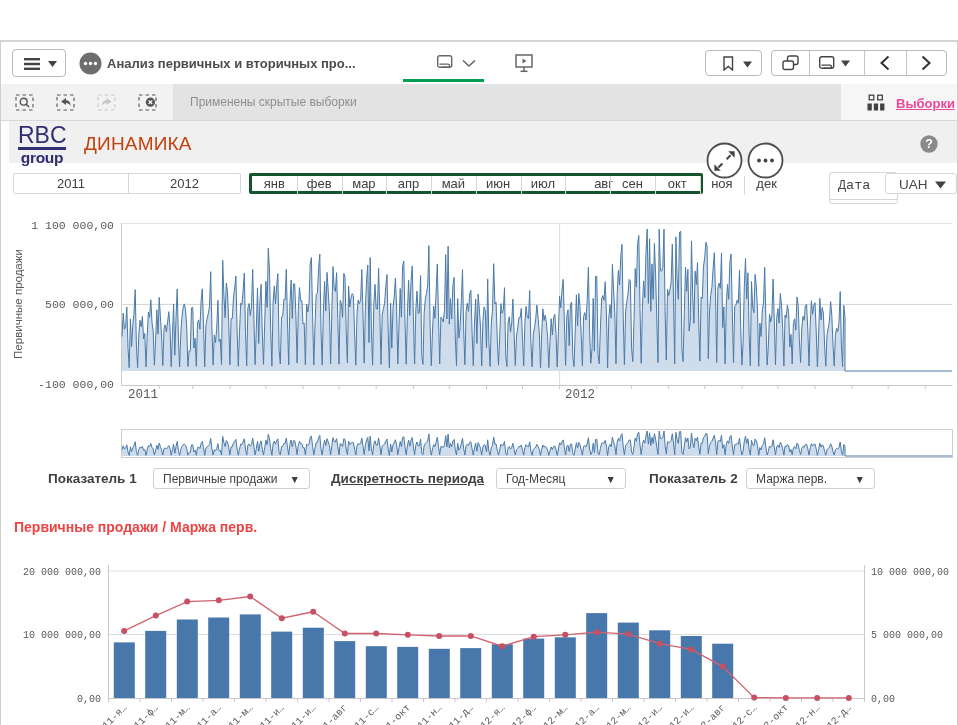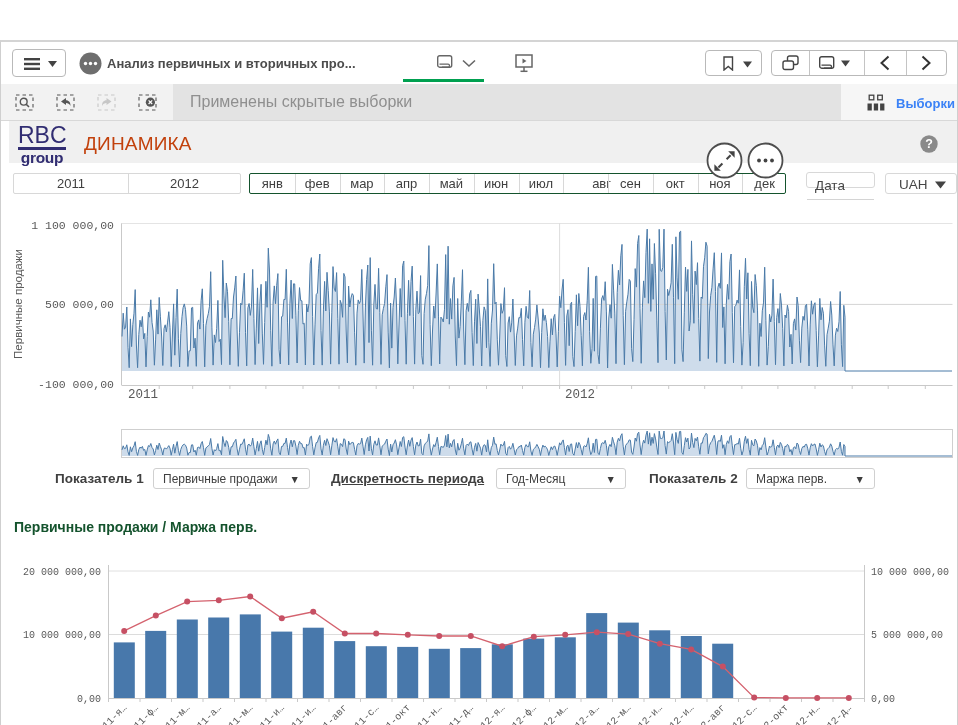--- a/index.html
+++ b/index.html
@@ -74,21 +74,21 @@
     </svg>
 <svg class="abs" style="left:878px;top:13px;" width="12" height="16">
       <path d="M9.5,1.5 L2.5,8 L9.5,14.5" fill="none" stroke="#333" stroke-width="2"></path>
     </svg>
 <svg class="abs" style="left:919px;top:13px;" width="12" height="16">
       <path d="M2.5,1.5 L9.5,8 L2.5,14.5" fill="none" stroke="#333" stroke-width="2"></path>
     </svg>
 
 <div class="abs" style="left:0;top:42px;width:956px;height:37px;background:#f2f2f2;border-bottom:1px solid #d8d8d8;"></div>
 <div class="abs" style="left:172px;top:42px;width:668px;height:36px;background:#e3e3e3;display:flex;align-items:center;">
-      <span style="margin-left:17px;font-size:16px;color:#8f8f8f;">Применены скрытые выборки</span>
+      <span style="margin-left:17px;font-size:12px;color:#8f8f8f;">Применены скрытые выборки</span>
     </div>
 <div class="abs" style="left:840px;top:42px;width:116px;height:36px;background:#f6f6f6;"></div>
 
 <svg class="abs" style="left:14px;top:52px;" width="19" height="17">
  <rect x="1" y="1" width="17" height="15" fill="none" stroke="#555" stroke-width="1.1" stroke-dasharray="3.5 3"></rect>
  <circle cx="8.7" cy="7.7" r="3.4" fill="none" stroke="#555" stroke-width="1.4"></circle>
       <line x1="11.2" y1="10.2" x2="14" y2="13" stroke="#555" stroke-width="1.6"></line>
 </svg>
 <svg class="abs" style="left:55px;top:52px;" width="19" height="17">
  <rect x="1" y="1" width="17" height="15" fill="none" stroke="#555" stroke-width="1.1" stroke-dasharray="3.5 3"></rect>
@@ -107,21 +107,21 @@
       <g fill="none" stroke="#434343" stroke-width="1.3">
         <rect x="3.2" y="1.2" width="4.6" height="4.6"></rect>
         <rect x="11.7" y="1.2" width="4.6" height="4.6"></rect>
       </g>
       <g fill="#434343">
         <rect x="1.5" y="9.5" width="4.3" height="7"></rect>
         <rect x="7.8" y="9.5" width="4.3" height="7"></rect>
         <rect x="14.1" y="9.5" width="4.3" height="7"></rect>
       </g>
     </svg>
-<div class="abs" style="left:895px;top:54px;font-size:13px;font-weight:bold;color:#3b82f6;">Выборки</div>
+<div class="abs" style="left:895px;top:54px;font-size:13px;font-weight:bold;color:#ec4899;text-decoration:underline;">Выборки</div>
 
 <div class="abs" style="left:8px;top:79px;width:948px;height:42px;background:#f0f0f0;"></div>
 <div class="abs" style="left:17px;top:83px;width:48px;color:#312d72;text-align:center;">
   <div style="font-size:23px;font-weight:normal;line-height:20px;">RBC</div>
   <div style="height:3px;background:#312d72;margin:1.5px 0 1px 0;"></div>
   <div style="font-size:15.5px;font-weight:bold;line-height:13px;letter-spacing:-0.3px;">group</div>
 </div>
 <div class="abs" style="left:83px;top:91px;font-size:19px;color:#c2410c;letter-spacing:0.2px;">ДИНАМИКА</div>
 <svg class="abs" style="left:919px;top:93px;" width="18" height="18">
       <circle cx="9" cy="9" r="8.7" fill="#8a8a8a"></circle>
@@ -144,21 +144,21 @@
         <circle cx="18.5" cy="18.5" r="1.9"></circle>
         <circle cx="25" cy="18.5" r="1.9"></circle>
       </g>
     </svg>
 
 <div class="abs" style="left:12px;top:131px;width:228px;height:21px;background:#fff;border:1px solid #d8d8d8;border-radius:2px;">
   <div class="cell" style="left:0;width:114px;">2011</div>
   <div class="abs" style="left:114px;top:0;width:1px;height:19px;background:#d8d8d8;"></div>
   <div class="cell" style="left:114px;width:113px;">2012</div>
 </div>
-<div class="abs" style="left:248px;top:131px;width:537px;height:21px;background:#fff;border:1px solid #14532d;border-radius:2px;">
+<div class="abs" style="left:248px;top:131px;width:454px;height:21px;background:#fff;border:3px solid #14532d;border-radius:2px;">
 <div class="cell" style="left:0.0px;width:44.8px;">янв</div>
 <div class="cell" style="left:44.8px;width:44.8px;">фев</div>
 <div class="abs" style="left:44.8px;top:0;width:1px;height:19px;background:#d8d8d8;"></div>
 <div class="cell" style="left:89.5px;width:44.8px;">мар</div>
 <div class="abs" style="left:89.5px;top:0;width:1px;height:19px;background:#d8d8d8;"></div>
 <div class="cell" style="left:134.2px;width:44.8px;">апр</div>
 <div class="abs" style="left:134.2px;top:0;width:1px;height:19px;background:#d8d8d8;"></div>
 <div class="cell" style="left:179.0px;width:44.8px;">май</div>
 <div class="abs" style="left:179.0px;top:0;width:1px;height:19px;background:#d8d8d8;"></div>
 <div class="cell" style="left:223.8px;width:44.8px;">июн</div>
@@ -170,21 +170,21 @@
 <div class="cell" style="left:358.0px;width:44.8px;">сен</div>
 <div class="abs" style="left:358.0px;top:0;width:1px;height:19px;background:#d8d8d8;"></div>
 <div class="cell" style="left:402.8px;width:44.8px;">окт</div>
 <div class="abs" style="left:402.8px;top:0;width:1px;height:19px;background:#d8d8d8;"></div>
 <div class="cell" style="left:447.5px;width:44.8px;">ноя</div>
 <div class="abs" style="left:447.5px;top:0;width:1px;height:19px;background:#d8d8d8;"></div>
 <div class="cell" style="left:492.2px;width:44.8px;">дек</div>
 <div class="abs" style="left:492.2px;top:0;width:1px;height:19px;background:#d8d8d8;"></div>
 
 </div>
-<div class="abs" style="left:805px;top:130px;width:69px;height:16px;background:#fff;border:1px solid #d8d8d8;border-radius:3px;">
+<div class="abs" style="left:828px;top:130px;width:69px;height:32px;background:#fff;border:1px solid #d8d8d8;border-radius:3px;font-family:Liberation Mono, monospace;">
   <div class="abs" style="left:8px;top:5px;font-size:13.5px;color:#464646;">Дата</div>
   <div class="abs" style="left:0;top:26px;width:67px;height:1px;background:#d4d4d4;"></div>
 </div>
 <div class="abs" style="left:884px;top:131px;width:72px;height:21px;background:#fff;border:1px solid #d8d8d8;border-radius:3px;">
   <div class="abs" style="left:13px;top:3px;font-size:13.5px;color:#464646;">UAH</div>
   <svg class="abs" style="left:48px;top:6px;" width="13" height="10">
         <path d="M1,1.5 L12,1.5 L6.5,8.5 Z" fill="#434343"></path>
       </svg>
 </div>
 
@@ -228,28 +228,28 @@
   </g>
   <text x="21" y="262" transform="rotate(-90 21 262)" text-anchor="middle" font-size="11.5" fill="#595959">Первичные продажи</text>
 </svg>
 
 <div class="abs" style="left:120px;top:387px;width:832px;height:29px;background:#fff;border:1px solid #cfcfcf;"></div>
 <svg class="abs" style="left:0;top:380px;" width="958" height="40" viewBox="0 380 958 40">
   <path d="M121.0,407.9 L122.2,403.8 L123.4,406.7 L124.6,406.3 L125.8,402.8 L127.0,409.8 L128.2,413.4 L129.4,404.8 L130.6,409.7 L131.8,405.9 L133.0,403.8 L134.2,399.7 L135.4,409.4 L136.6,413.4 L137.8,407.6 L139.0,405.1 L140.2,406.2 L141.4,404.4 L142.6,408.4 L143.8,407.4 L145.0,413.3 L146.2,407.9 L147.4,403.6 L148.6,404.5 L149.8,401.5 L151.0,405.5 L152.2,407.0 L153.4,413.0 L154.6,408.5 L155.8,403.2 L157.0,407.5 L158.2,401.1 L159.4,404.5 L160.6,407.8 L161.8,413.0 L163.0,406.5 L164.2,405.9 L165.4,407.1 L166.6,405.4 L167.8,403.6 L169.0,406.3 L170.2,413.2 L171.4,407.7 L172.6,402.2 L173.8,411.2 L175.0,404.6 L176.2,399.6 L177.4,408.3 L178.6,413.3 L179.8,407.4 L181.0,404.4 L182.1,402.8 L183.3,402.2 L184.5,403.2 L185.7,406.1 L186.9,413.2 L188.1,410.5 L189.3,410.5 L190.5,402.9 L191.7,402.8 L192.9,410.0 L194.1,408.2 L195.3,413.2 L196.5,405.5 L197.7,405.0 L198.9,406.6 L200.1,401.7 L201.3,399.5 L202.5,405.7 L203.7,413.3 L204.9,406.0 L206.1,404.8 L207.3,403.9 L208.5,402.6 L209.7,396.5 L210.9,406.3 L212.1,413.0 L213.3,407.7 L214.5,409.0 L215.7,406.5 L216.9,401.6 L218.1,408.8 L219.3,408.4 L220.5,412.9 L221.7,394.5 L222.9,400.7 L224.1,404.6 L225.3,398.5 L226.5,400.0 L227.7,405.3 L228.9,412.9 L230.1,404.8 L231.3,404.8 L232.5,401.0 L233.7,399.4 L234.9,397.3 L236.1,406.8 L237.3,413.2 L238.5,407.2 L239.7,402.1 L240.9,402.4 L242.1,399.9 L243.3,396.8 L244.5,407.2 L245.7,413.1 L246.9,402.9 L248.1,402.1 L249.3,404.2 L250.5,402.6 L251.7,396.1 L252.9,404.8 L254.1,412.9 L255.3,406.5 L256.5,399.4 L257.7,409.2 L258.9,401.9 L260.1,398.8 L261.3,407.3 L262.5,412.8 L263.7,405.5 L264.9,398.2 L266.1,402.8 L267.3,392.4 L268.5,396.4 L269.7,406.8 L270.9,413.2 L272.1,401.9 L273.3,399.0 L274.5,402.2 L275.7,399.0 L276.9,396.9 L278.1,410.3 L279.3,412.8 L280.5,404.5 L281.7,404.4 L282.9,401.4 L284.1,401.4 L285.3,396.1 L286.5,405.4 L287.7,412.9 L288.9,402.2 L290.1,398.0 L291.3,404.8 L292.5,398.7 L293.7,398.7 L294.9,404.2 L296.1,412.6 L297.3,403.4 L298.5,399.3 L299.7,401.6 L300.9,401.7 L302.0,405.8 L303.2,405.6 L304.4,413.0 L305.6,402.2 L306.8,403.6 L308.0,402.1 L309.2,395.2 L310.4,394.1 L311.6,404.4 L312.8,412.9 L314.0,405.9 L315.2,400.6 L316.4,400.3 L317.6,395.9 L318.8,393.4 L320.0,406.9 L321.2,413.0 L322.4,403.3 L323.6,398.3 L324.8,403.5 L326.0,396.7 L327.2,399.8 L328.4,403.6 L329.6,412.8 L330.8,403.8 L332.0,395.6 L333.2,399.4 L334.4,400.0 L335.6,396.7 L336.8,404.8 L338.0,412.8 L339.2,401.6 L340.4,402.2 L341.6,404.6 L342.8,396.8 L344.0,397.5 L345.2,407.0 L346.4,412.6 L347.6,399.1 L348.8,402.7 L350.0,401.2 L351.2,400.4 L352.4,400.7 L353.6,407.3 L354.8,413.0 L356.0,403.8 L357.2,401.5 L358.4,402.1 L359.6,401.6 L360.8,396.1 L362.0,404.2 L363.2,412.6 L364.4,402.8 L365.6,397.9 L366.8,395.4 L368.0,409.0 L369.2,394.1 L370.4,406.8 L371.6,413.0 L372.8,402.4 L374.0,398.8 L375.2,403.0 L376.4,403.1 L377.6,395.9 L378.8,403.8 L380.0,412.8 L381.2,404.1 L382.4,403.0 L383.6,402.1 L384.8,399.2 L386.0,397.0 L387.2,407.2 L388.4,413.5 L389.6,402.0 L390.8,410.0 L392.0,402.8 L393.2,401.0 L394.4,397.7 L395.6,402.9 L396.8,412.7 L398.0,405.9 L399.2,399.5 L400.4,404.5 L401.6,395.5 L402.8,394.7 L404.0,405.1 L405.2,412.8 L406.4,403.9 L407.6,398.0 L408.8,404.3 L410.0,398.2 L411.2,395.6 L412.4,404.5 L413.6,412.8 L414.8,403.2 L416.0,400.0 L417.2,403.9 L418.4,403.7 L419.6,397.2 L420.8,411.3 L422.0,412.8 L423.1,403.9 L424.3,401.4 L425.5,400.4 L426.7,399.0 L427.9,391.9 L429.1,405.9 L430.3,413.1 L431.5,407.0 L432.7,402.6 L433.9,404.7 L435.1,400.3 L436.3,395.2 L437.5,404.5 L438.7,412.8 L439.9,404.5 L441.1,404.8 L442.3,405.4 L443.5,403.1 L444.7,393.5 L445.9,404.9 L447.1,392.1 L448.3,405.8 L449.5,401.3 L450.7,404.9 L451.9,399.0 L453.1,397.5 L454.3,408.0 L455.5,413.0 L456.7,401.3 L457.9,408.2 L459.1,406.2 L460.3,401.8 L461.5,396.2 L462.7,406.8 L463.9,412.9 L465.1,403.4 L466.3,402.1 L467.5,403.5 L468.7,400.4 L469.9,399.8 L471.1,407.2 L472.3,413.1 L473.5,405.3 L474.7,401.4 L475.9,409.2 L477.1,400.5 L478.3,403.1 L479.5,406.2 L480.7,413.1 L481.9,405.1 L483.1,402.7 L484.3,403.4 L485.5,409.9 L486.7,397.8 L487.9,409.0 L489.1,413.2 L490.3,405.6 L491.5,403.3 L492.7,395.1 L493.9,402.2 L495.1,401.9 L496.3,408.5 L497.5,413.0 L498.7,408.0 L499.9,402.1 L501.1,403.9 L502.3,403.3 L503.5,399.4 L504.7,411.3 L505.9,413.2 L507.1,405.6 L508.3,404.4 L509.5,407.2 L510.7,405.5 L511.9,401.3 L513.1,407.3 L514.3,413.0 L515.5,407.8 L516.7,406.5 L517.9,404.6 L519.1,404.7 L520.3,403.0 L521.5,408.5 L522.7,413.1 L523.9,405.4 L525.1,402.6 L526.3,404.6 L527.5,404.8 L528.7,399.8 L529.9,409.0 L531.1,413.3 L532.3,407.5 L533.5,406.4 L534.7,404.9 L535.9,402.4 L537.1,404.7 L538.3,407.3 L539.5,413.4 L540.7,407.2 L541.9,403.1 L543.0,405.1 L544.2,404.2 L545.4,405.5 L546.6,407.9 L547.8,413.4 L549.0,408.8 L550.2,404.8 L551.4,407.6 L552.6,404.6 L553.8,404.0 L555.0,407.5 L556.2,413.3 L557.4,407.0 L558.6,400.8 L559.8,402.9 L561.0,399.8 L562.2,397.9 L563.4,405.5 L564.6,413.0 L565.8,404.3 L567.0,403.2 L568.2,409.5 L569.4,402.3 L570.6,401.9 L571.8,411.4 L573.0,413.2 L574.2,407.0 L575.4,400.6 L576.6,406.0 L577.8,400.4 L579.0,402.7 L580.2,407.7 L581.4,413.1 L582.6,404.4 L583.8,403.7 L585.0,405.0 L586.2,401.7 L587.4,395.8 L588.6,407.1 L589.8,412.6 L591.0,410.1 L592.2,401.2 L593.4,410.5 L594.6,397.4 L595.8,397.3 L597.0,411.1 L598.2,412.7 L599.4,406.5 L600.6,401.4 L601.8,400.7 L603.0,401.6 L604.2,398.3 L605.4,403.6 L606.6,413.5 L607.8,404.7 L609.0,402.4 L610.2,404.7 L611.4,395.3 L612.6,399.8 L613.8,403.8 L615.0,412.7 L616.2,400.2 L617.4,396.3 L618.6,398.9 L619.8,393.8 L621.0,391.7 L622.2,404.2 L623.4,412.9 L624.6,403.5 L625.8,401.8 L627.0,400.5 L628.2,397.9 L629.4,398.2 L630.6,410.1 L631.8,412.4 L633.0,405.0 L634.2,396.0 L635.4,399.2 L636.6,391.6 L637.8,390.2 L639.0,403.0 L640.2,412.6 L641.4,402.8 L642.6,398.2 L643.8,401.1 L645.0,393.1 L646.2,389.0 L647.4,402.1 L648.6,390.8 L649.8,403.5 L651.0,395.2 L652.2,401.4 L653.4,391.6 L654.6,396.9 L655.8,405.1 L657.0,412.5 L658.2,389.1 L659.4,396.4 L660.6,396.5 L661.8,395.8 L663.0,389.0 L664.1,403.5 L665.3,412.1 L666.5,399.6 L667.7,400.7 L668.9,399.8 L670.1,398.5 L671.3,391.7 L672.5,401.0 L673.7,412.7 L674.9,390.4 L676.1,397.6 L677.3,401.4 L678.5,389.6 L679.7,389.4 L680.9,410.3 L682.1,412.4 L683.3,403.7 L684.5,395.7 L685.7,400.0 L686.9,396.1 L688.1,407.0 L689.3,405.2 L690.5,391.1 L691.7,400.6 L692.9,405.6 L694.1,396.4 L695.3,398.8 L696.5,395.0 L697.7,404.8 L698.9,412.3 L700.1,401.0 L701.3,401.2 L702.5,395.6 L703.7,394.1 L704.9,391.4 L706.1,392.1 L707.3,411.8 L708.5,403.6 L709.7,400.7 L710.9,399.3 L712.1,396.1 L713.3,393.2 L714.5,400.1 L715.7,412.5 L716.9,399.3 L718.1,398.5 L719.3,399.5 L720.5,393.2 L721.7,406.3 L722.9,402.7 L724.1,412.7 L725.3,402.3 L726.5,398.8 L727.7,401.4 L728.9,394.8 L730.1,393.4 L731.3,403.8 L732.5,412.6 L733.7,402.7 L734.9,402.5 L736.1,401.5 L737.3,402.1 L738.5,396.2 L739.7,406.2 L740.9,413.0 L742.1,409.0 L743.3,399.2 L744.5,394.2 L745.7,401.4 L746.9,396.7 L748.1,407.4 L749.3,413.1 L750.5,398.3 L751.7,402.8 L752.9,403.8 L754.1,397.0 L755.3,399.0 L756.5,403.3 L757.7,413.2 L758.9,405.6 L760.1,407.9 L761.3,403.4 L762.5,402.0 L763.7,395.7 L764.9,405.2 L766.1,413.0 L767.3,409.7 L768.5,404.0 L769.7,405.4 L770.9,404.2 L772.1,397.8 L773.3,405.3 L774.5,412.9 L775.7,404.6 L776.9,403.0 L778.1,405.6 L779.3,400.4 L780.5,402.4 L781.7,406.5 L782.9,413.1 L784.0,404.2 L785.2,404.7 L786.4,402.4 L787.6,403.5 L788.8,409.8 L790.0,407.5 L791.2,412.8 L792.4,405.7 L793.6,404.8 L794.8,406.8 L796.0,401.0 L797.2,402.5 L798.4,408.6 L799.6,412.5 L800.8,406.5 L802.0,404.4 L803.2,405.1 L804.4,402.5 L805.6,402.3 L806.8,406.8 L808.0,413.1 L809.2,405.8 L810.4,401.7 L811.6,404.0 L812.8,402.4 L814.0,402.0 L815.2,406.9 L816.4,413.3 L817.6,407.7 L818.8,401.2 L820.0,405.0 L821.2,402.8 L822.4,403.8 L823.6,409.4 L824.8,413.2 L826.0,407.6 L827.2,406.5 L828.4,405.2 L829.6,401.8 L830.8,404.2 L832.0,409.4 L833.2,413.1 L834.4,407.7 L835.6,406.5 L836.8,407.1 L838.0,405.3 L839.2,400.0 L840.4,409.4 L841.6,413.2 L842.8,402.5 L844.0,404.5 L844.0,414.0 L951.0,414.0 L951.0,414.0 L121.0,414.0 Z" fill="#cedceb"></path>
   <path d="M121.0,407.9 L122.2,403.8 L123.4,406.7 L124.6,406.3 L125.8,402.8 L127.0,409.8 L128.2,413.4 L129.4,404.8 L130.6,409.7 L131.8,405.9 L133.0,403.8 L134.2,399.7 L135.4,409.4 L136.6,413.4 L137.8,407.6 L139.0,405.1 L140.2,406.2 L141.4,404.4 L142.6,408.4 L143.8,407.4 L145.0,413.3 L146.2,407.9 L147.4,403.6 L148.6,404.5 L149.8,401.5 L151.0,405.5 L152.2,407.0 L153.4,413.0 L154.6,408.5 L155.8,403.2 L157.0,407.5 L158.2,401.1 L159.4,404.5 L160.6,407.8 L161.8,413.0 L163.0,406.5 L164.2,405.9 L165.4,407.1 L166.6,405.4 L167.8,403.6 L169.0,406.3 L170.2,413.2 L171.4,407.7 L172.6,402.2 L173.8,411.2 L175.0,404.6 L176.2,399.6 L177.4,408.3 L178.6,413.3 L179.8,407.4 L181.0,404.4 L182.1,402.8 L183.3,402.2 L184.5,403.2 L185.7,406.1 L186.9,413.2 L188.1,410.5 L189.3,410.5 L190.5,402.9 L191.7,402.8 L192.9,410.0 L194.1,408.2 L195.3,413.2 L196.5,405.5 L197.7,405.0 L198.9,406.6 L200.1,401.7 L201.3,399.5 L202.5,405.7 L203.7,413.3 L204.9,406.0 L206.1,404.8 L207.3,403.9 L208.5,402.6 L209.7,396.5 L210.9,406.3 L212.1,413.0 L213.3,407.7 L214.5,409.0 L215.7,406.5 L216.9,401.6 L218.1,408.8 L219.3,408.4 L220.5,412.9 L221.7,394.5 L222.9,400.7 L224.1,404.6 L225.3,398.5 L226.5,400.0 L227.7,405.3 L228.9,412.9 L230.1,404.8 L231.3,404.8 L232.5,401.0 L233.7,399.4 L234.9,397.3 L236.1,406.8 L237.3,413.2 L238.5,407.2 L239.7,402.1 L240.9,402.4 L242.1,399.9 L243.3,396.8 L244.5,407.2 L245.7,413.1 L246.9,402.9 L248.1,402.1 L249.3,404.2 L250.5,402.6 L251.7,396.1 L252.9,404.8 L254.1,412.9 L255.3,406.5 L256.5,399.4 L257.7,409.2 L258.9,401.9 L260.1,398.8 L261.3,407.3 L262.5,412.8 L263.7,405.5 L264.9,398.2 L266.1,402.8 L267.3,392.4 L268.5,396.4 L269.7,406.8 L270.9,413.2 L272.1,401.9 L273.3,399.0 L274.5,402.2 L275.7,399.0 L276.9,396.9 L278.1,410.3 L279.3,412.8 L280.5,404.5 L281.7,404.4 L282.9,401.4 L284.1,401.4 L285.3,396.1 L286.5,405.4 L287.7,412.9 L288.9,402.2 L290.1,398.0 L291.3,404.8 L292.5,398.7 L293.7,398.7 L294.9,404.2 L296.1,412.6 L297.3,403.4 L298.5,399.3 L299.7,401.6 L300.9,401.7 L302.0,405.8 L303.2,405.6 L304.4,413.0 L305.6,402.2 L306.8,403.6 L308.0,402.1 L309.2,395.2 L310.4,394.1 L311.6,404.4 L312.8,412.9 L314.0,405.9 L315.2,400.6 L316.4,400.3 L317.6,395.9 L318.8,393.4 L320.0,406.9 L321.2,413.0 L322.4,403.3 L323.6,398.3 L324.8,403.5 L326.0,396.7 L327.2,399.8 L328.4,403.6 L329.6,412.8 L330.8,403.8 L332.0,395.6 L333.2,399.4 L334.4,400.0 L335.6,396.7 L336.8,404.8 L338.0,412.8 L339.2,401.6 L340.4,402.2 L341.6,404.6 L342.8,396.8 L344.0,397.5 L345.2,407.0 L346.4,412.6 L347.6,399.1 L348.8,402.7 L350.0,401.2 L351.2,400.4 L352.4,400.7 L353.6,407.3 L354.8,413.0 L356.0,403.8 L357.2,401.5 L358.4,402.1 L359.6,401.6 L360.8,396.1 L362.0,404.2 L363.2,412.6 L364.4,402.8 L365.6,397.9 L366.8,395.4 L368.0,409.0 L369.2,394.1 L370.4,406.8 L371.6,413.0 L372.8,402.4 L374.0,398.8 L375.2,403.0 L376.4,403.1 L377.6,395.9 L378.8,403.8 L380.0,412.8 L381.2,404.1 L382.4,403.0 L383.6,402.1 L384.8,399.2 L386.0,397.0 L387.2,407.2 L388.4,413.5 L389.6,402.0 L390.8,410.0 L392.0,402.8 L393.2,401.0 L394.4,397.7 L395.6,402.9 L396.8,412.7 L398.0,405.9 L399.2,399.5 L400.4,404.5 L401.6,395.5 L402.8,394.7 L404.0,405.1 L405.2,412.8 L406.4,403.9 L407.6,398.0 L408.8,404.3 L410.0,398.2 L411.2,395.6 L412.4,404.5 L413.6,412.8 L414.8,403.2 L416.0,400.0 L417.2,403.9 L418.4,403.7 L419.6,397.2 L420.8,411.3 L422.0,412.8 L423.1,403.9 L424.3,401.4 L425.5,400.4 L426.7,399.0 L427.9,391.9 L429.1,405.9 L430.3,413.1 L431.5,407.0 L432.7,402.6 L433.9,404.7 L435.1,400.3 L436.3,395.2 L437.5,404.5 L438.7,412.8 L439.9,404.5 L441.1,404.8 L442.3,405.4 L443.5,403.1 L444.7,393.5 L445.9,404.9 L447.1,392.1 L448.3,405.8 L449.5,401.3 L450.7,404.9 L451.9,399.0 L453.1,397.5 L454.3,408.0 L455.5,413.0 L456.7,401.3 L457.9,408.2 L459.1,406.2 L460.3,401.8 L461.5,396.2 L462.7,406.8 L463.9,412.9 L465.1,403.4 L466.3,402.1 L467.5,403.5 L468.7,400.4 L469.9,399.8 L471.1,407.2 L472.3,413.1 L473.5,405.3 L474.7,401.4 L475.9,409.2 L477.1,400.5 L478.3,403.1 L479.5,406.2 L480.7,413.1 L481.9,405.1 L483.1,402.7 L484.3,403.4 L485.5,409.9 L486.7,397.8 L487.9,409.0 L489.1,413.2 L490.3,405.6 L491.5,403.3 L492.7,395.1 L493.9,402.2 L495.1,401.9 L496.3,408.5 L497.5,413.0 L498.7,408.0 L499.9,402.1 L501.1,403.9 L502.3,403.3 L503.5,399.4 L504.7,411.3 L505.9,413.2 L507.1,405.6 L508.3,404.4 L509.5,407.2 L510.7,405.5 L511.9,401.3 L513.1,407.3 L514.3,413.0 L515.5,407.8 L516.7,406.5 L517.9,404.6 L519.1,404.7 L520.3,403.0 L521.5,408.5 L522.7,413.1 L523.9,405.4 L525.1,402.6 L526.3,404.6 L527.5,404.8 L528.7,399.8 L529.9,409.0 L531.1,413.3 L532.3,407.5 L533.5,406.4 L534.7,404.9 L535.9,402.4 L537.1,404.7 L538.3,407.3 L539.5,413.4 L540.7,407.2 L541.9,403.1 L543.0,405.1 L544.2,404.2 L545.4,405.5 L546.6,407.9 L547.8,413.4 L549.0,408.8 L550.2,404.8 L551.4,407.6 L552.6,404.6 L553.8,404.0 L555.0,407.5 L556.2,413.3 L557.4,407.0 L558.6,400.8 L559.8,402.9 L561.0,399.8 L562.2,397.9 L563.4,405.5 L564.6,413.0 L565.8,404.3 L567.0,403.2 L568.2,409.5 L569.4,402.3 L570.6,401.9 L571.8,411.4 L573.0,413.2 L574.2,407.0 L575.4,400.6 L576.6,406.0 L577.8,400.4 L579.0,402.7 L580.2,407.7 L581.4,413.1 L582.6,404.4 L583.8,403.7 L585.0,405.0 L586.2,401.7 L587.4,395.8 L588.6,407.1 L589.8,412.6 L591.0,410.1 L592.2,401.2 L593.4,410.5 L594.6,397.4 L595.8,397.3 L597.0,411.1 L598.2,412.7 L599.4,406.5 L600.6,401.4 L601.8,400.7 L603.0,401.6 L604.2,398.3 L605.4,403.6 L606.6,413.5 L607.8,404.7 L609.0,402.4 L610.2,404.7 L611.4,395.3 L612.6,399.8 L613.8,403.8 L615.0,412.7 L616.2,400.2 L617.4,396.3 L618.6,398.9 L619.8,393.8 L621.0,391.7 L622.2,404.2 L623.4,412.9 L624.6,403.5 L625.8,401.8 L627.0,400.5 L628.2,397.9 L629.4,398.2 L630.6,410.1 L631.8,412.4 L633.0,405.0 L634.2,396.0 L635.4,399.2 L636.6,391.6 L637.8,390.2 L639.0,403.0 L640.2,412.6 L641.4,402.8 L642.6,398.2 L643.8,401.1 L645.0,393.1 L646.2,389.0 L647.4,402.1 L648.6,390.8 L649.8,403.5 L651.0,395.2 L652.2,401.4 L653.4,391.6 L654.6,396.9 L655.8,405.1 L657.0,412.5 L658.2,389.1 L659.4,396.4 L660.6,396.5 L661.8,395.8 L663.0,389.0 L664.1,403.5 L665.3,412.1 L666.5,399.6 L667.7,400.7 L668.9,399.8 L670.1,398.5 L671.3,391.7 L672.5,401.0 L673.7,412.7 L674.9,390.4 L676.1,397.6 L677.3,401.4 L678.5,389.6 L679.7,389.4 L680.9,410.3 L682.1,412.4 L683.3,403.7 L684.5,395.7 L685.7,400.0 L686.9,396.1 L688.1,407.0 L689.3,405.2 L690.5,391.1 L691.7,400.6 L692.9,405.6 L694.1,396.4 L695.3,398.8 L696.5,395.0 L697.7,404.8 L698.9,412.3 L700.1,401.0 L701.3,401.2 L702.5,395.6 L703.7,394.1 L704.9,391.4 L706.1,392.1 L707.3,411.8 L708.5,403.6 L709.7,400.7 L710.9,399.3 L712.1,396.1 L713.3,393.2 L714.5,400.1 L715.7,412.5 L716.9,399.3 L718.1,398.5 L719.3,399.5 L720.5,393.2 L721.7,406.3 L722.9,402.7 L724.1,412.7 L725.3,402.3 L726.5,398.8 L727.7,401.4 L728.9,394.8 L730.1,393.4 L731.3,403.8 L732.5,412.6 L733.7,402.7 L734.9,402.5 L736.1,401.5 L737.3,402.1 L738.5,396.2 L739.7,406.2 L740.9,413.0 L742.1,409.0 L743.3,399.2 L744.5,394.2 L745.7,401.4 L746.9,396.7 L748.1,407.4 L749.3,413.1 L750.5,398.3 L751.7,402.8 L752.9,403.8 L754.1,397.0 L755.3,399.0 L756.5,403.3 L757.7,413.2 L758.9,405.6 L760.1,407.9 L761.3,403.4 L762.5,402.0 L763.7,395.7 L764.9,405.2 L766.1,413.0 L767.3,409.7 L768.5,404.0 L769.7,405.4 L770.9,404.2 L772.1,397.8 L773.3,405.3 L774.5,412.9 L775.7,404.6 L776.9,403.0 L778.1,405.6 L779.3,400.4 L780.5,402.4 L781.7,406.5 L782.9,413.1 L784.0,404.2 L785.2,404.7 L786.4,402.4 L787.6,403.5 L788.8,409.8 L790.0,407.5 L791.2,412.8 L792.4,405.7 L793.6,404.8 L794.8,406.8 L796.0,401.0 L797.2,402.5 L798.4,408.6 L799.6,412.5 L800.8,406.5 L802.0,404.4 L803.2,405.1 L804.4,402.5 L805.6,402.3 L806.8,406.8 L808.0,413.1 L809.2,405.8 L810.4,401.7 L811.6,404.0 L812.8,402.4 L814.0,402.0 L815.2,406.9 L816.4,413.3 L817.6,407.7 L818.8,401.2 L820.0,405.0 L821.2,402.8 L822.4,403.8 L823.6,409.4 L824.8,413.2 L826.0,407.6 L827.2,406.5 L828.4,405.2 L829.6,401.8 L830.8,404.2 L832.0,409.4 L833.2,413.1 L834.4,407.7 L835.6,406.5 L836.8,407.1 L838.0,405.3 L839.2,400.0 L840.4,409.4 L841.6,413.2 L842.8,402.5 L844.0,404.5 L844.0,414.0 L951.0,414.0" fill="none" stroke="#4a7aa8" stroke-width="1"></path>
 </svg>
 
-<div class="dlab" style="left:54px;">Показатель 1</div>
+<div class="dlab" style="left:47px;">Показатель 1</div>
 <div class="selbox" style="left:152px;top:426px;width:157px;">Первичные продажи<span class="car">▼</span></div>
 <div class="dlab" style="left:330px;text-decoration:underline;">Дискретность периода</div>
 <div class="selbox" style="left:495px;top:426px;width:130px;">Год-Месяц<span class="car">▼</span></div>
 <div class="dlab" style="left:648px;">Показатель 2</div>
 <div class="selbox" style="left:745px;top:426px;width:129px;">Маржа перв.<span class="car">▼</span></div>
 
-<div class="abs" style="left:13px;top:477px;font-size:14px;font-weight:bold;color:#14532d;">Первичные продажи / Маржа перв.</div>
+<div class="abs" style="left:13px;top:477px;font-size:14px;font-weight:bold;color:#ef4444;">Первичные продажи / Маржа перв.</div>
 
 <svg class="abs" style="left:0;top:515px;" width="958" height="200" viewBox="0 515 958 200">
   <line x1="108" y1="529" x2="863" y2="529" stroke="#e0e0e0"></line>
   <line x1="108" y1="592.5" x2="863" y2="592.5" stroke="#dcdcdc"></line>
   <line x1="107.5" y1="523" x2="107.5" y2="657" stroke="#c9c9c9"></line>
   <line x1="863.5" y1="523" x2="863.5" y2="657" stroke="#c9c9c9"></line>
   <rect x="112.8" y="600.4" width="21" height="56.1" fill="#4878ab"></rect>
       <rect x="144.2" y="588.9" width="21" height="67.6" fill="#4878ab"></rect>
       <rect x="175.8" y="577.5" width="21" height="79.0" fill="#4878ab"></rect>
       <rect x="207.2" y="575.5" width="21" height="81.0" fill="#4878ab"></rect>

